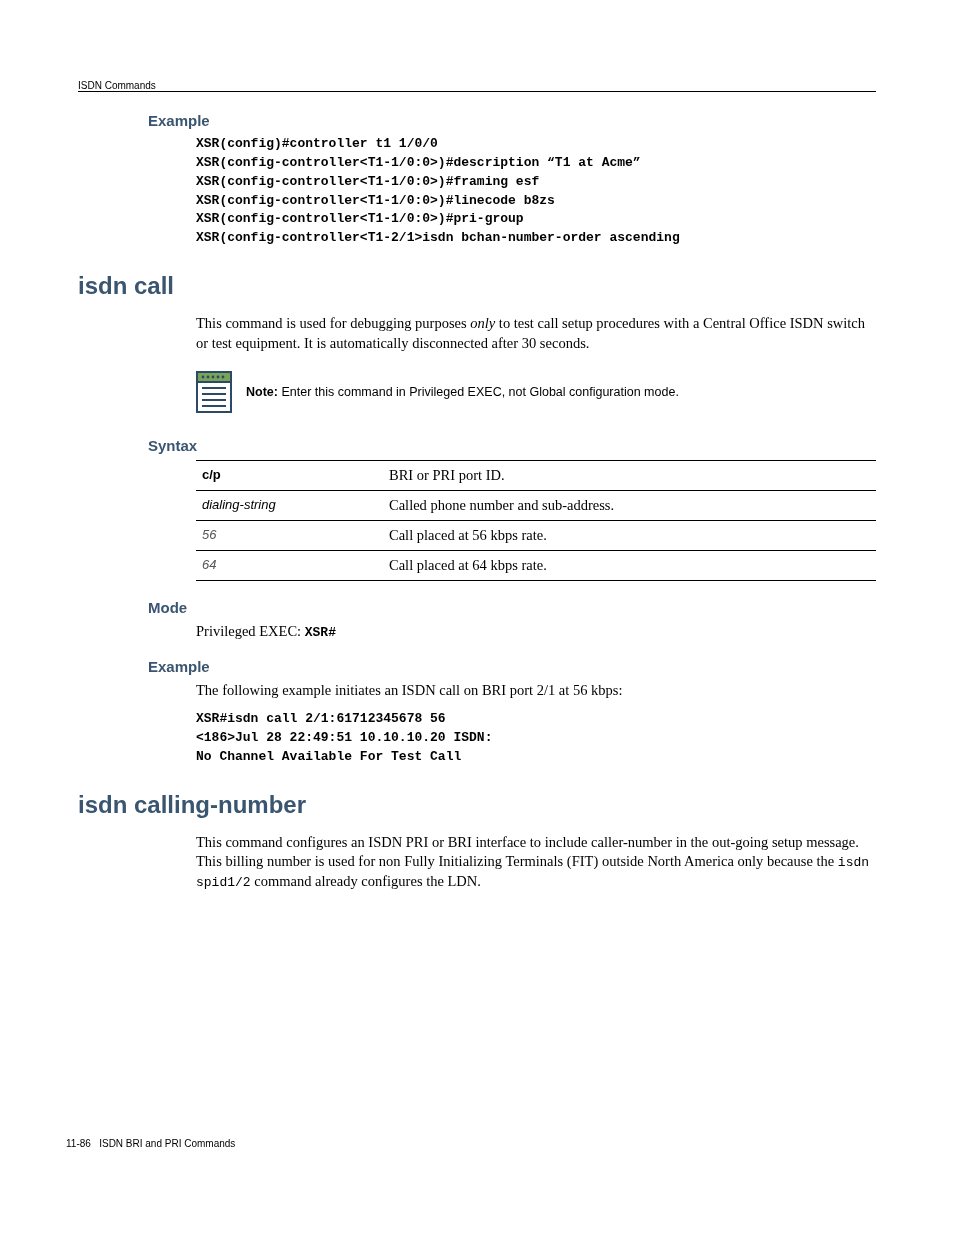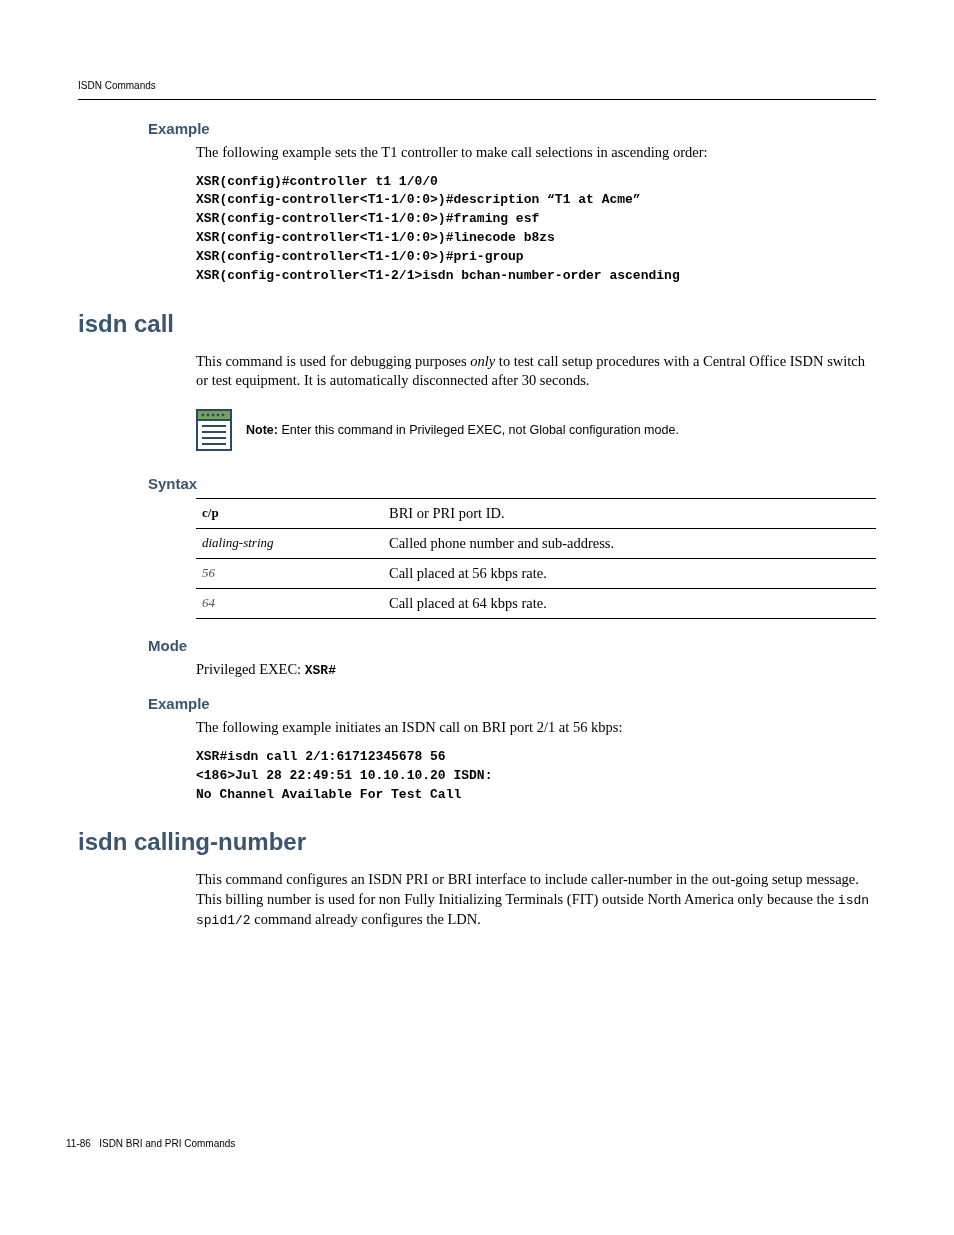--- a/index.html
+++ b/index.html
@@ -15,21 +15,21 @@
     height: 1235px;
     box-sizing: border-box;
     padding: 80px 78px 40px 78px;
     position: relative;
   }
   .running-head {
     font-family: Arial, Helvetica, sans-serif;
     font-size: 10px;
     color: #000;
     border-bottom: 1px solid #000;
-    padding-bottom: 8px;
+    padding-bottom: 0;
     margin-bottom: 20px;
   }
   .h3 {
     font-family: Arial, Helvetica, sans-serif;
     font-weight: bold;
     font-size: 15px;
     color: #3a5570;
     margin: 16px 0 6px 70px;
   }
   .body-text {
@@ -82,21 +82,21 @@
   }
   table.params td {
     border-top: 1px solid #000;
     border-bottom: 1px solid #000;
     padding: 6px 6px;
     vertical-align: top;
     font-size: 14.5px;
   }
   table.params td.key {
     width: 175px;
-    font-family: Liberation Serif, serif;
+    font-family: Liberation Sans, sans-serif;
     font-size: 13px;
   }
   table.params tr:first-child td.key { font-weight: bold; }
   table.params tr:nth-child(2) td.key { font-style: italic; }
   table.params tr:nth-child(3) td.key,
   table.params tr:nth-child(4) td.key { font-style: italic; color:#555; }
   .inline-code {
     font-family: "Courier New", monospace;
     font-weight: bold;
     font-size: 13px;
@@ -115,21 +115,20 @@
   }
 </style>
 </head>
 <body>
 
 <div class="page">
 
   <div class="running-head">ISDN Commands</div>
 
   <div class="h3">Example</div>
-  <p class="body-text">The following example sets the T1 controller to make call selections in ascending order:</p>
   <div class="code-block">XSR(config)#controller t1 1/0/0
 XSR(config-controller&lt;T1-1/0:0&gt;)#description “T1 at Acme”
 XSR(config-controller&lt;T1-1/0:0&gt;)#framing esf
 XSR(config-controller&lt;T1-1/0:0&gt;)#linecode b8zs
 XSR(config-controller&lt;T1-1/0:0&gt;)#pri-group
 XSR(config-controller&lt;T1-2/1&gt;isdn bchan-number-order ascending</div>
 
   <div class="h1">isdn call</div>
   <p class="body-text">
     <span>This command is used for debugging purposes </span><span class="body-ital">only</span><span> to test call setup procedures with a Central Office ISDN switch or test equipment. It is automatically disconnected after 30 seconds.</span>

